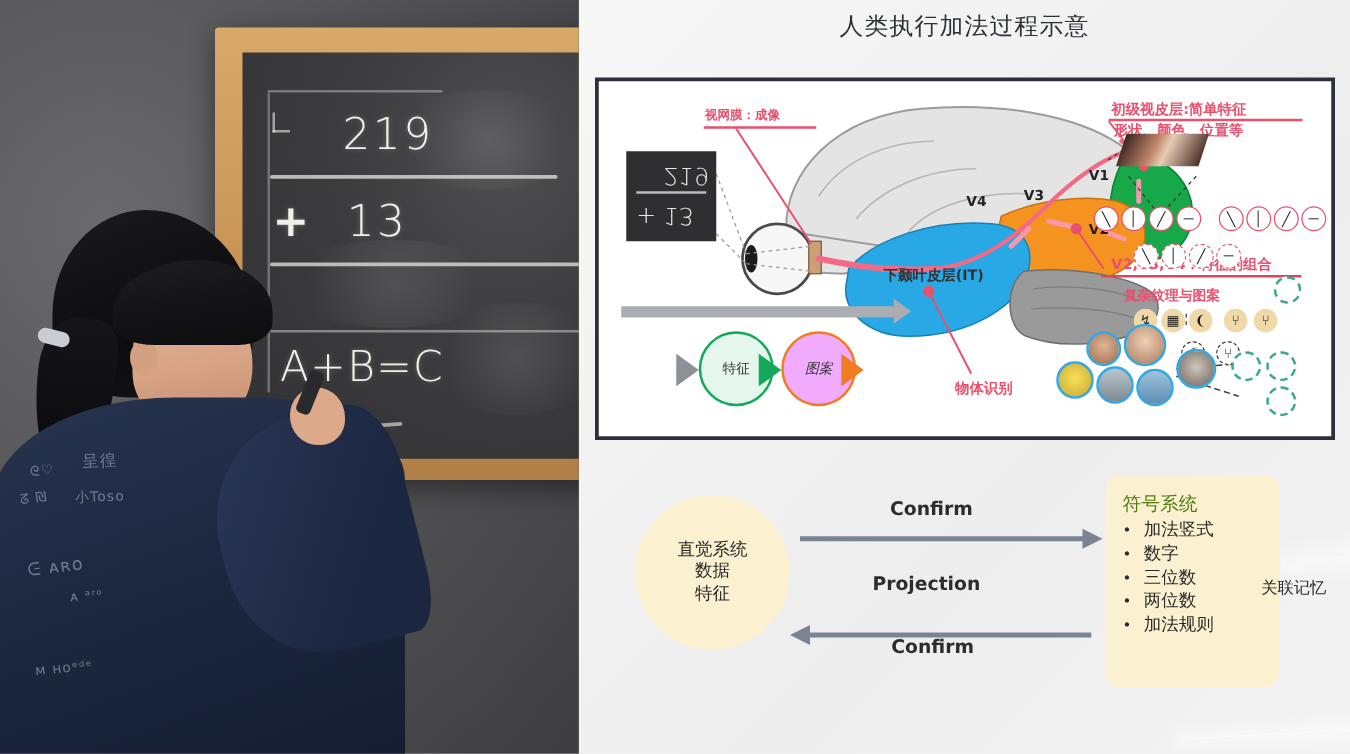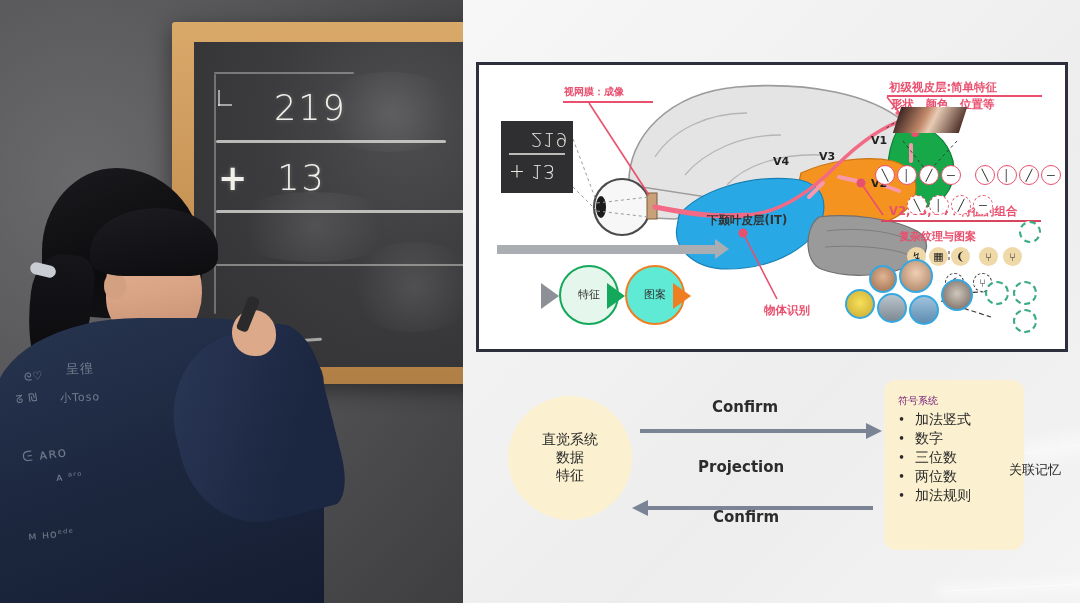--- a/index.html
+++ b/index.html
@@ -192,21 +192,21 @@
   }
   .fcircle {
     position: absolute; top: 200px; width: 60px; height: 60px;
     border-radius: 50%; display: flex; align-items: center;
     justify-content: center; text-align: center;
     font-size: 11px; line-height: 1.15; color: #333; font-weight: 500;
     font-family: "DejaVu Sans", sans-serif;
   }
   .fc1 { left: 14px;  background: #ffffff; border: 2px solid #8d9096; }
   .fc2 { left: 80px;  background: #e5f6ec; border: 2px solid #14a85a; }
-  .fc3 { left: 146px; background: #5eead4; border: 2px solid #ef7d22; }
+  .fc3 { left: 146px; background: #f0abfc; border: 2px solid #ef7d22; font-style: italic; }
   .fc4 { left: 212px; background: #e8f1fb; border: 2px solid #2b7fd4; }
   .fchev {
     position: absolute; top: 218px; width: 0; height: 0;
     border-top: 13px solid transparent; border-bottom: 13px solid transparent;
   }
   .fch1 { left: 62px;  border-left: 18px solid #8d9096; }
   .fch2 { left: 128px; border-left: 18px solid #14a85a; }
   .fch3 { left: 194px; border-left: 18px solid #ef7d22; }
 
   .thumb {
@@ -262,21 +262,21 @@
   .intuition-circle .t2 {
     font-size: 14px; color: #2a2a2a; text-align: center; line-height: 1.28;
     font-family: "DejaVu Serif", "Liberation Serif", serif;
   }
 
   .symbol-box {
     position: absolute; left: 884px; top: 380px; width: 140px; height: 170px;
     background: #fbf0cf; border-radius: 12px; padding: 14px 0 0 14px;
   }
   .symbol-box .sb-title {
-    font-size: 10px; color: #701a75; margin-bottom: 2px;
+    font-size: 15px; color: #4d7c0f; margin-bottom: 2px;
     font-family: "DejaVu Serif", "Liberation Serif", serif;
   }
   .symbol-box ul { list-style: none; }
   .symbol-box li {
     font-size: 14px; color: #2a2a2a; line-height: 1.36;
     display: flex; align-items: baseline; gap: 10px;
     font-family: "DejaVu Serif", "Liberation Serif", serif;
   }
   .symbol-box li .bullet { font-size: 12px; }
 
@@ -339,20 +339,21 @@
 
       <div class="chalk-line cl-mid"></div>
 
       <div class="chalk-txt plus-13">
         <span class="op">+</span><span>13</span>
       </div>
 
       <div class="chalk-line cl-bot"></div>
       <div class="chalk-line cl-bot2"></div>
 
+      <div class="chalk-txt eq-abc">A+B=C</div>
 
       <div class="chalk-line cl-small"></div>
       <div class="chalk-line cl-small2"></div>
     </div>
 
     <div class="girl">
       <div class="girl-hair"></div>
       <div class="girl-hair2"></div>
       <div class="hair-tie"></div>
       <div class="girl-face"></div>
@@ -366,20 +367,21 @@
         <span class="scribble" style="left:28px;  top:128px; transform:rotate(-7deg); font-size:14px;">ᕮ ᴀʀᴏ</span>
         <span class="scribble" style="left:62px;  top:152px; transform:rotate(-4deg);">ᴀ ᵃʳᵒ</span>
         <span class="scribble" style="left:34px;  top:210px; transform:rotate(-5deg);">ᴍ ʜᴏᵉᵈᵉ</span>
       </div>
       <div class="girl-arm"></div>
       <div class="girl-hand"></div>
       <div class="chalk-stick"></div>
     </div>
   </div>
 
+  <div class="slide-title">人类执行加法过程示意</div>
 
   <div class="diagram">
     <div class="dgm-inner">
 
       <svg width="592" height="284" viewBox="0 0 592 284" style="position:absolute;left:0;top:0;">
 
         <path d="M150 120 C148 72 190 28 258 22 C330 16 392 30 424 56
                  C448 76 452 104 444 126 L300 132 C250 136 196 134 150 120 Z" fill="#e4e4e4" stroke="#9b9b9b" stroke-width="1.6"></path>
         <path d="M176 92 C194 64 230 48 268 48" fill="none" stroke="#b5b5b5" stroke-width="1.3"></path>
         <path d="M206 110 C226 86 262 70 302 70" fill="none" stroke="#b5b5b5" stroke-width="1.3"></path>

